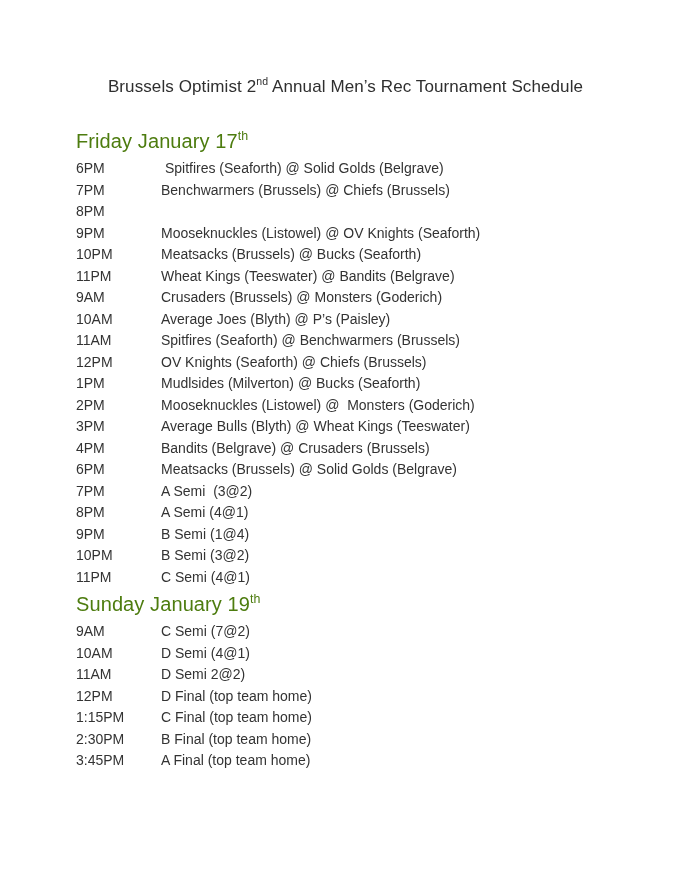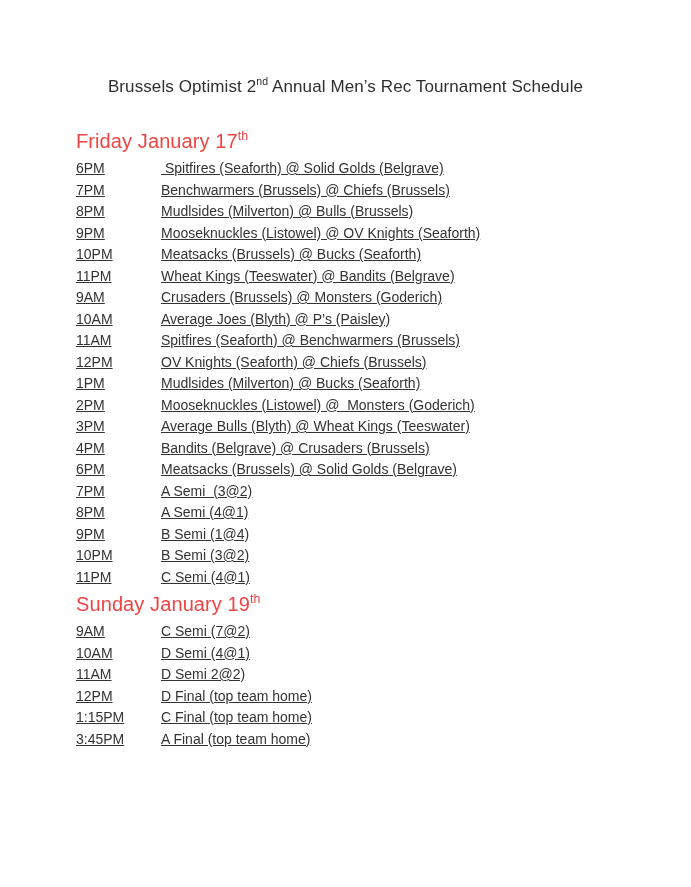--- a/index.html
+++ b/index.html
@@ -34,33 +34,32 @@
   }
   .days {
     padding-left: 76px;
     padding-right: 30px;
   }
   .day-heading {
     margin: 3px 0 4px 0;
     font-size: 20px;
     line-height: 26px;
     font-weight: 400;
-    color: #ef4444;
+    color: #4d7c0f;
     letter-spacing: 0.1px;
   }
   .day:first-child .day-heading {
     margin-top: 30px;
   }
   .row {
     display: flex;
     align-items: center;
     font-size: 14px;
     line-height: 21.5px;
     color: #333333;
-    text-decoration: underline;
   }
   .time {
     flex: 0 0 85px;
     white-space: pre;
   }
   .matchup {
     white-space: pre-wrap;
   }
 </style>
 </head>
@@ -75,21 +74,20 @@
         <div class="row">
           <span class="time">6PM</span>
           <span class="matchup"> Spitfires (Seaforth) @ Solid Golds (Belgrave)</span>
         </div>
         <div class="row">
           <span class="time">7PM</span>
           <span class="matchup">Benchwarmers (Brussels) @ Chiefs (Brussels)</span>
         </div>
         <div class="row">
           <span class="time">8PM</span>
-          <span class="matchup">Mudlsides (Milverton) @ Bulls (Brussels)</span>
         </div>
         <div class="row">
           <span class="time">9PM</span>
           <span class="matchup">Mooseknuckles (Listowel) @ OV Knights (Seaforth)</span>
         </div>
         <div class="row">
           <span class="time">10PM</span>
           <span class="matchup">Meatsacks (Brussels) @ Bucks (Seaforth)</span>
         </div>
         <div class="row">
@@ -171,18 +169,22 @@
         </div>
         <div class="row">
           <span class="time">12PM</span>
           <span class="matchup">D Final (top team home)</span>
         </div>
         <div class="row">
           <span class="time">1:15PM</span>
           <span class="matchup">C Final (top team home)</span>
         </div>
         <div class="row">
+          <span class="time">2:30PM</span>
+          <span class="matchup">B Final (top team home)</span>
+        </div>
+        <div class="row">
           <span class="time">3:45PM</span>
           <span class="matchup">A Final (top team home)</span>
         </div>
       </section>
     </div>
 </div>
 
 </body></html>

